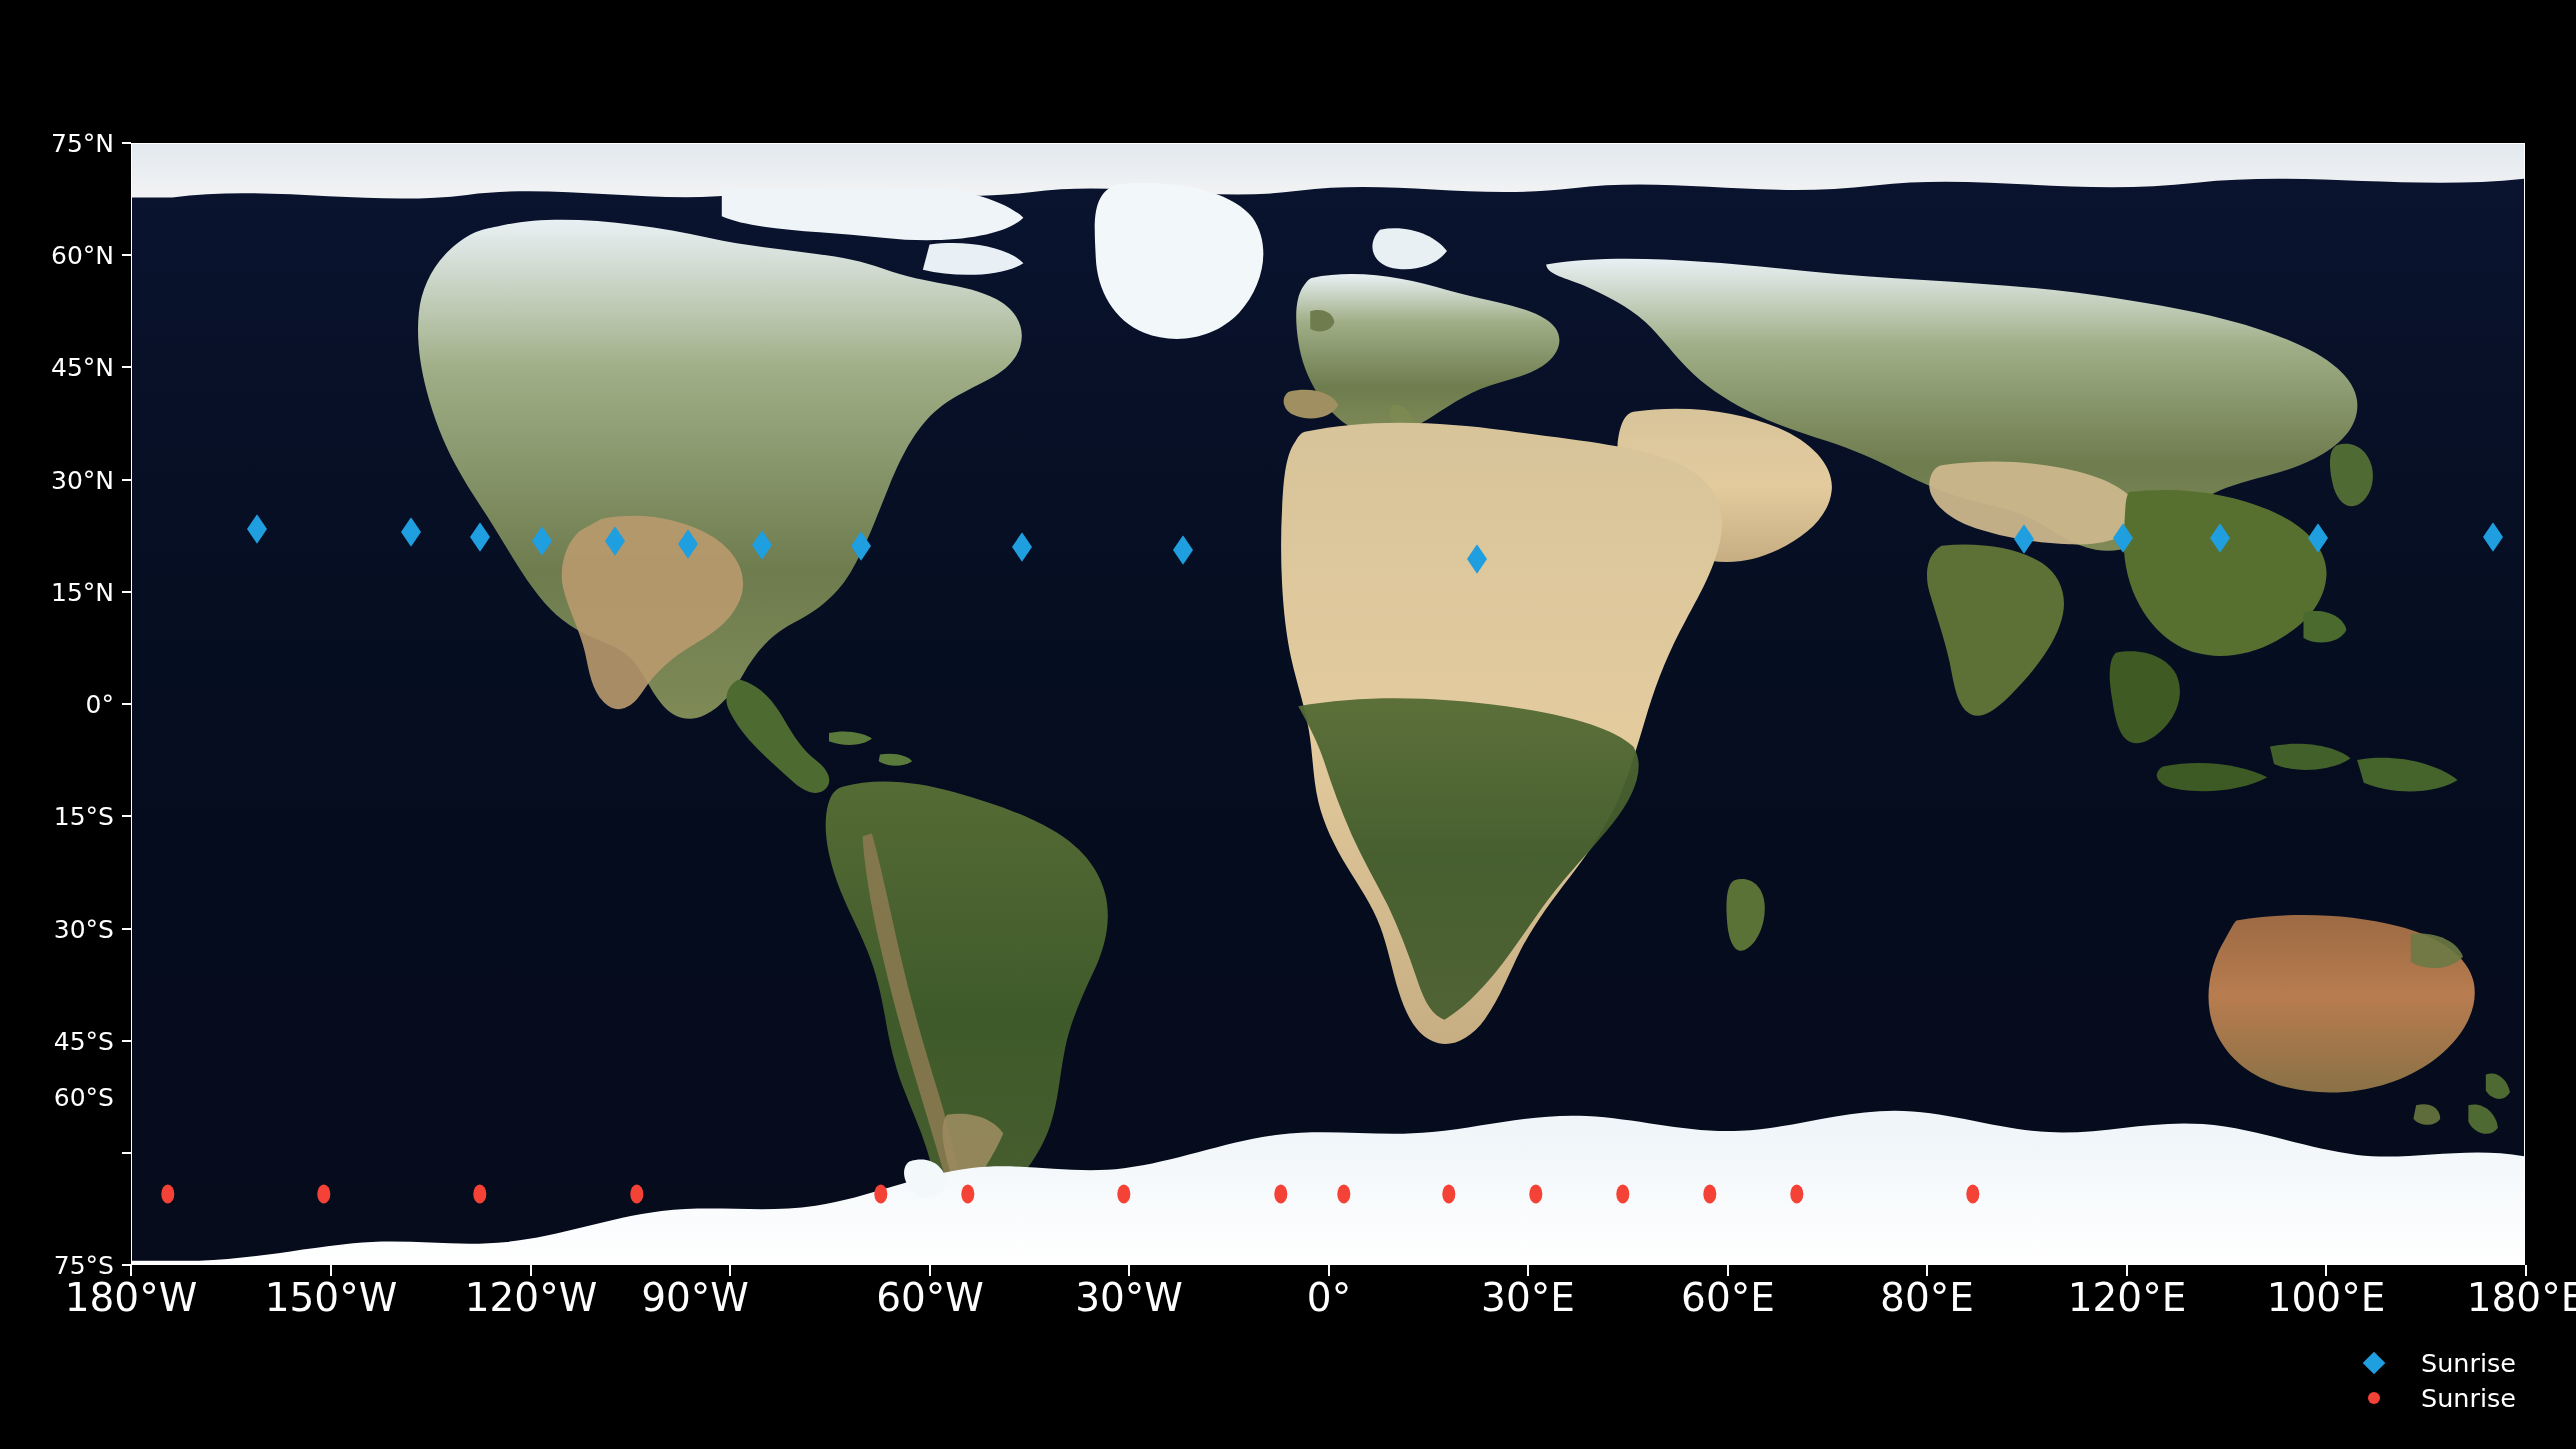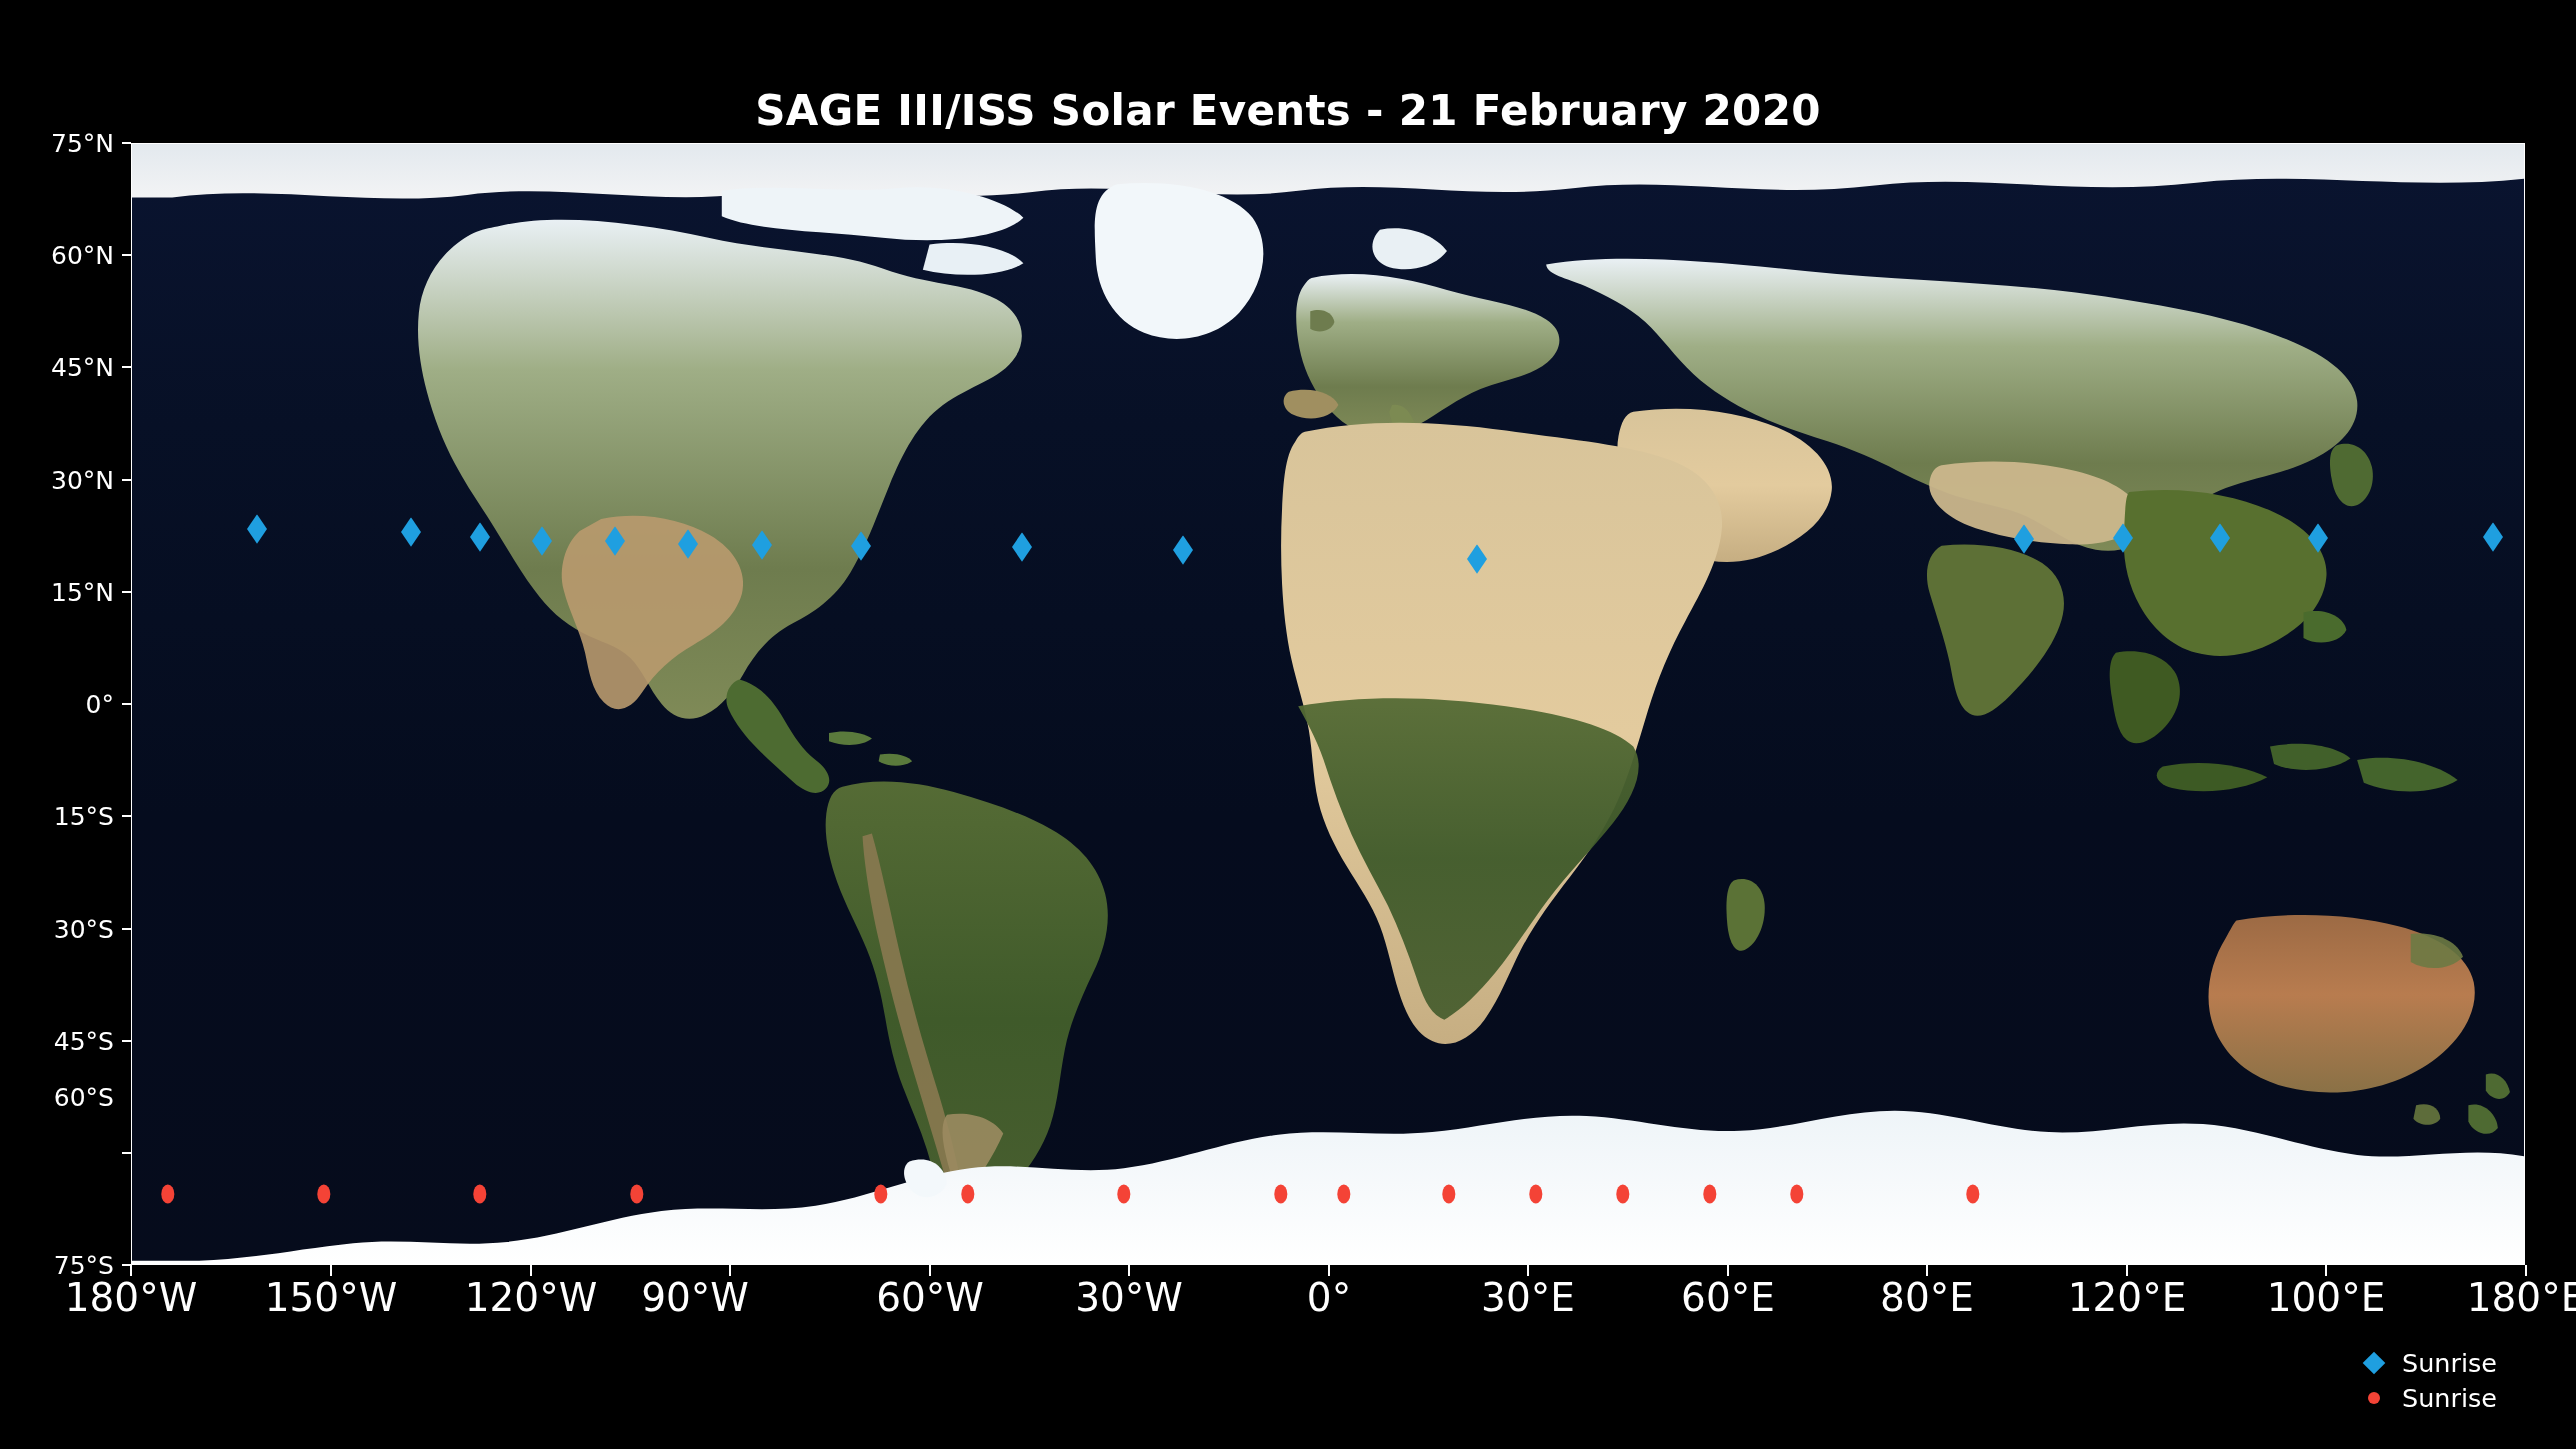--- a/index.html
+++ b/index.html
@@ -148,29 +148,28 @@
   .legend-dot {
     width: 12px;
     height: 12px;
     background: #f44336;
     border-radius: 50%;
   }
   .legend-text {
     font-size: 25.5px;
     color: #ffffff;
     white-space: nowrap;
-    margin-left: 9px;
+    margin-left: 28px;
   }
 </style>
 </head>
 <body>
 
 <div id="figure">
 
-  <div id="title">SAGE III/ISS Solar Events - 21 February 2020</div>
 
   <div id="plot">
 
     <svg id="map-svg" viewBox="0 0 3569 1673" preserveAspectRatio="none">
       <defs>
         <linearGradient id="oceanGrad" x1="0" y1="0" x2="0" y2="1">
           <stop offset="0%" stop-color="#0a1430"></stop>
           <stop offset="25%" stop-color="#071026"></stop>
           <stop offset="60%" stop-color="#050c1e"></stop>
           <stop offset="100%" stop-color="#060c1c"></stop>

